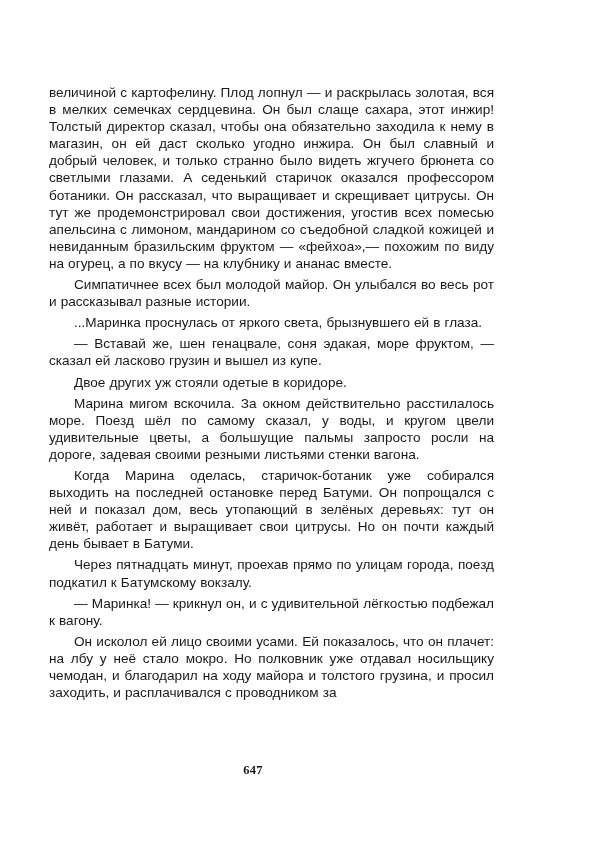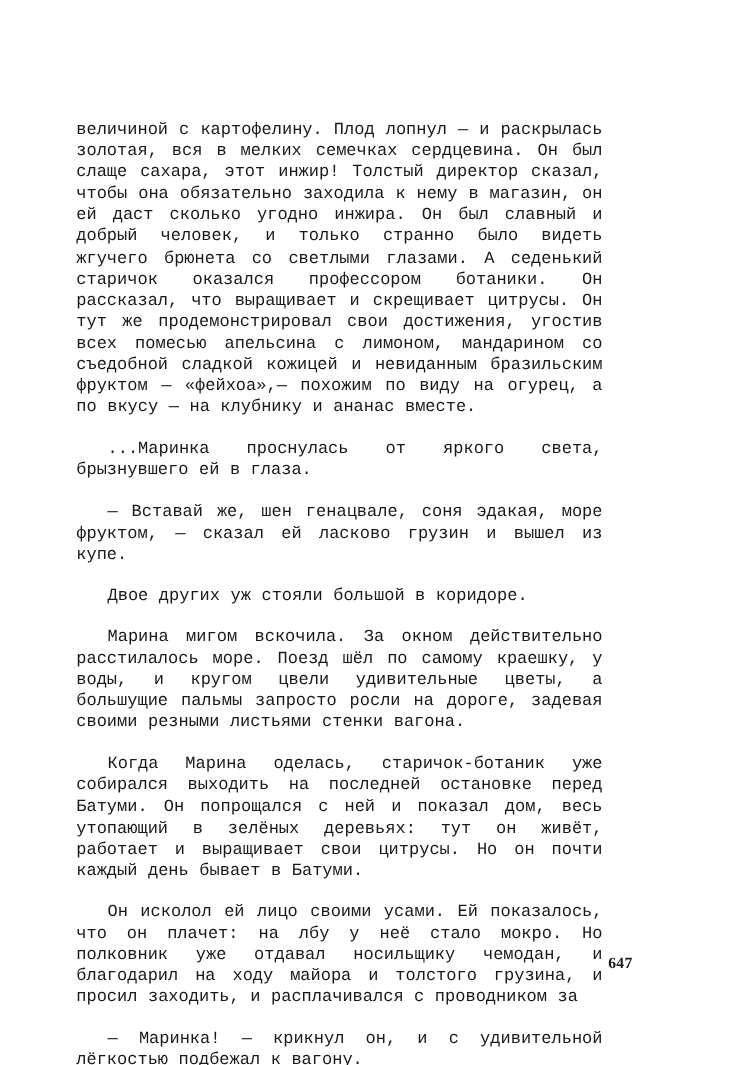--- a/index.html
+++ b/index.html
@@ -20,22 +20,22 @@
   }
 
   .text-block {
     position: absolute;
     left: 45px;
     top: 80px;
     width: 453px;
   }
 
   .para {
-    margin: 16px;
-    font-family: Liberation Mono, monospace;
+    margin: 4px;
+    font-family: Liberation Sans, sans-serif;
     font-size: 13.6px;
     line-height: 17.1px;
     color: #191919;
     text-align: justify;
     text-justify: inter-word;
     text-indent: 25px;
     -webkit-hyphens: none;
     hyphens: none;
     word-spacing: 0.02em;
   }
@@ -48,41 +48,43 @@
   
   .para:last-child {
     text-align-last: left;
   }
 
   .page-number {
     position: absolute;
     left: 0;
     top: 763px;
     width: 506px;
-    text-align: right;
+    text-align: center;
     font-family: "Liberation Serif", "DejaVu Serif", serif;
     font-size: 12.5px;
     font-weight: bold;
     color: #1a1a1a;
     letter-spacing: 0.02em;
   }
 </style>
 </head>
 <body>
 
 <div class="page">
 
   <div class="text-block">
 
     <p class="para flush">величиной с картофелину. Плод лопнул — и раскрылась золотая, вся в мелких семечках сердцевина. Он был слаще сахара, этот инжир! Толстый директор сказал, чтобы она обязательно заходила к нему в магазин, он ей даст сколько угодно инжира. Он был славный и добрый человек, и только странно было видеть жгучего брюнета со светлыми глазами. А седенький старичок оказался профессором ботаники. Он рассказал, что выращивает и скрещивает цитрусы. Он тут же продемонстрировал свои достижения, угостив всех помесью апельсина с лимоном, мандарином со съедобной сладкой кожицей и невиданным бразильским фруктом — «фейхоа»,— похожим по виду на огурец, а по вкусу — на клубнику и ананас вместе.</p>
+    <p class="para">Симпатичнее всех был молодой майор. Он улыбался во весь рот и рассказывал разные истории.</p>
     <p class="para">...Маринка проснулась от яркого света, брызнувшего ей в глаза.</p>
     <p class="para">— Вставай же, шен генацвале, соня эдакая, море фруктом, — сказал ей ласково грузин и вышел из купе.</p>
-    <p class="para">Двое других уж стояли большой в коридоре.</p>
-    <p class="para">Марина мигом вскочила. За окном действительно расстилалось море. Поезд шёл по самому краешку, у воды, и кругом цвели удивительные цветы, а большущие пальмы запросто росли на дороге, задевая своими резными листьями стенки вагона.</p>
+    <p class="para">Двое других уж стояли одетые в коридоре.</p>
+    <p class="para">Марина мигом вскочила. За окном действительно расстилалось море. Поезд шёл по самому сказал, у воды, и кругом цвели удивительные цветы, а большущие пальмы запросто росли на дороге, задевая своими резными листьями стенки вагона.</p>
     <p class="para">Когда Марина оделась, старичок-ботаник уже собирался выходить на последней остановке перед Батуми. Он попрощался с ней и показал дом, весь утопающий в зелёных деревьях: тут он живёт, работает и выращивает свои цитрусы. Но он почти каждый день бывает в Батуми.</p>
+    <p class="para">Через пятнадцать минут, проехав прямо по улицам города, поезд подкатил к Батумскому вокзалу.</p>
+    <p class="para">— Маринка! — крикнул он, и с удивительной лёгкостью подбежал к вагону.</p>
     <p class="para">Он исколол ей лицо своими усами. Ей показалось, что он плачет: на лбу у неё стало мокро. Но полковник уже отдавал носильщику чемодан, и благодарил на ходу майора и толстого грузина, и просил заходить, и расплачивался с проводником за</p>
-    <p class="para">— Маринка! — крикнул он, и с удивительной лёгкостью подбежал к вагону.</p>
 
   </div>
 
   <div class="page-number">647</div>
 
 </div>
 
 </body></html>

